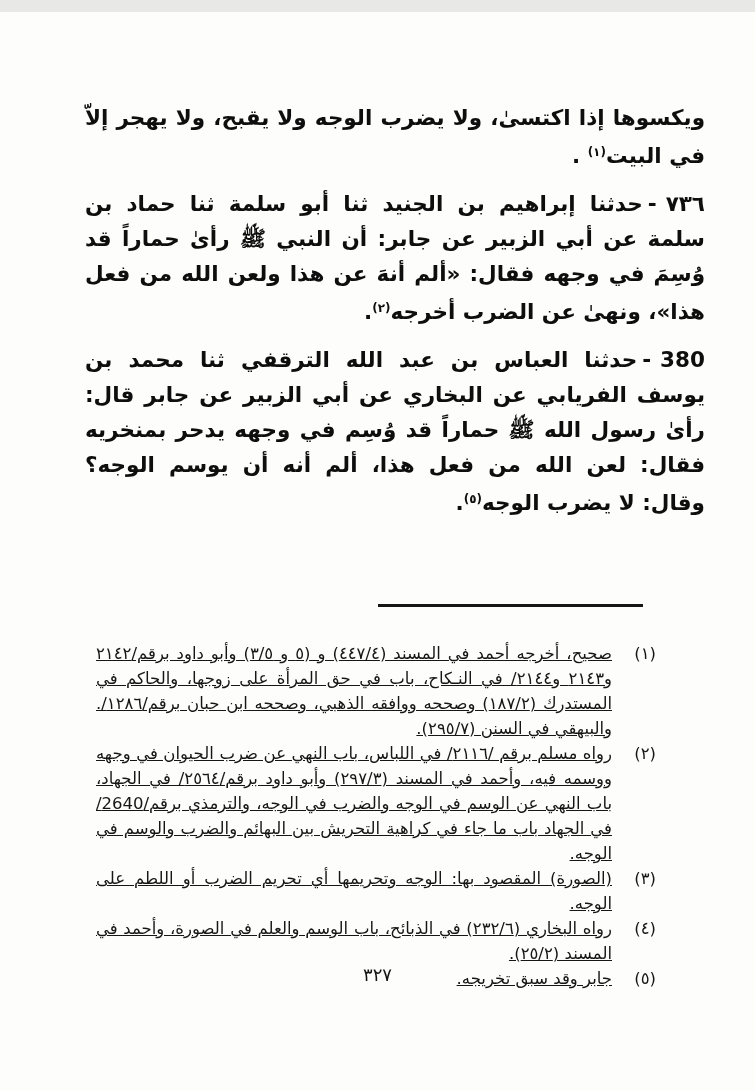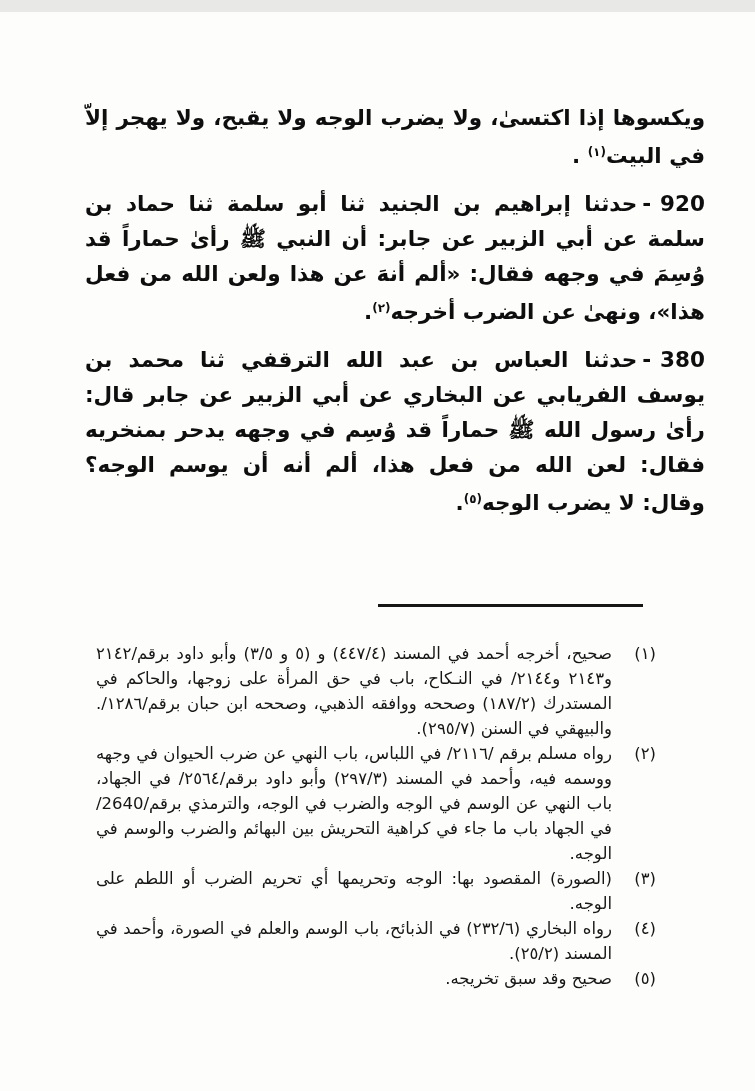--- a/index.html
+++ b/index.html
@@ -60,20 +60,21 @@
   }
   .footnote-num{
     flex:0 0 44px;
     text-align:right;
     padding-right:2px;
     white-space:nowrap;
   }
   .footnote-body{
     flex:1 1 auto;
     text-align:justify;
+    text-decoration:underline;
   }
   
   .page-number{
     position:absolute;
     top:952px;
     left:0;
     width:755px;
     text-align:center;
     font-size:18px;
     color:#141414;
@@ -81,21 +82,21 @@
 </style>
 </head>
 <body>
 
 <div class="page">
 
   <div class="main-text">
 
     <p><span>ويكسوها إذا اكتسىٰ، ولا يضرب الوجه ولا يقبح، ولا يهجر إلاّ في البيت</span><sup class="fn-ref">(١)</sup><span> .</span></p>
 
-    <p><span class="hadith-number">920</span><span class="hadith-dash">-</span><span>حدثنا إبراهيم بن الجنيد ثنا أبو سلمة ثنا حماد بن سلمة عن أبي الزبير عن جابر: أن النبي ﷺ رأىٰ حماراً قد وُسِمَ في وجهه فقال: «ألم أنهَ عن هذا ولعن الله من فعل هذا»، ونهىٰ عن الضرب أخرجه</span><sup class="fn-ref">(٢)</sup><span>.</span></p>
+    <p><span class="hadith-number">٧٣٦</span><span class="hadith-dash">-</span><span>حدثنا إبراهيم بن الجنيد ثنا أبو سلمة ثنا حماد بن سلمة عن أبي الزبير عن جابر: أن النبي ﷺ رأىٰ حماراً قد وُسِمَ في وجهه فقال: «ألم أنهَ عن هذا ولعن الله من فعل هذا»، ونهىٰ عن الضرب أخرجه</span><sup class="fn-ref">(٢)</sup><span>.</span></p>
 
 
     <p><span class="hadith-number">380</span><span class="hadith-dash">-</span><span>حدثنا العباس بن عبد الله الترقفي ثنا محمد بن يوسف الفريابي عن البخاري عن أبي الزبير عن جابر قال: رأىٰ رسول الله ﷺ حماراً قد وُسِم في وجهه يدحر بمنخريه فقال: لعن الله من فعل هذا، ألم أنه أن يوسم الوجه؟ وقال: لا يضرب الوجه</span><sup class="fn-ref">(٥)</sup><span>.</span></p>
 
   </div>
 
   <div class="footnote-rule"></div>
 
   <div class="footnotes">
 
@@ -114,19 +115,20 @@
       <div class="footnote-body">(الصورة) المقصود بها: الوجه وتحريمها أي تحريم الضرب أو اللطم على الوجه.</div>
     </div>
 
     <div class="footnote">
       <span class="footnote-num">(٤)</span>
       <div class="footnote-body">رواه البخاري (٢٣٢/٦) في الذبائح، باب الوسم والعلم في الصورة، وأحمد في المسند (٢٥/٢).</div>
     </div>
 
     <div class="footnote">
       <span class="footnote-num">(٥)</span>
-      <div class="footnote-body">صحيح وقد سبق تخريجه.</div>
+      <div class="footnote-body">جابر وقد سبق تخريجه.</div>
     </div>
 
   </div>
 
+  <div class="page-number">٣٢٧</div>
 
 </div>
 
 </body></html>

